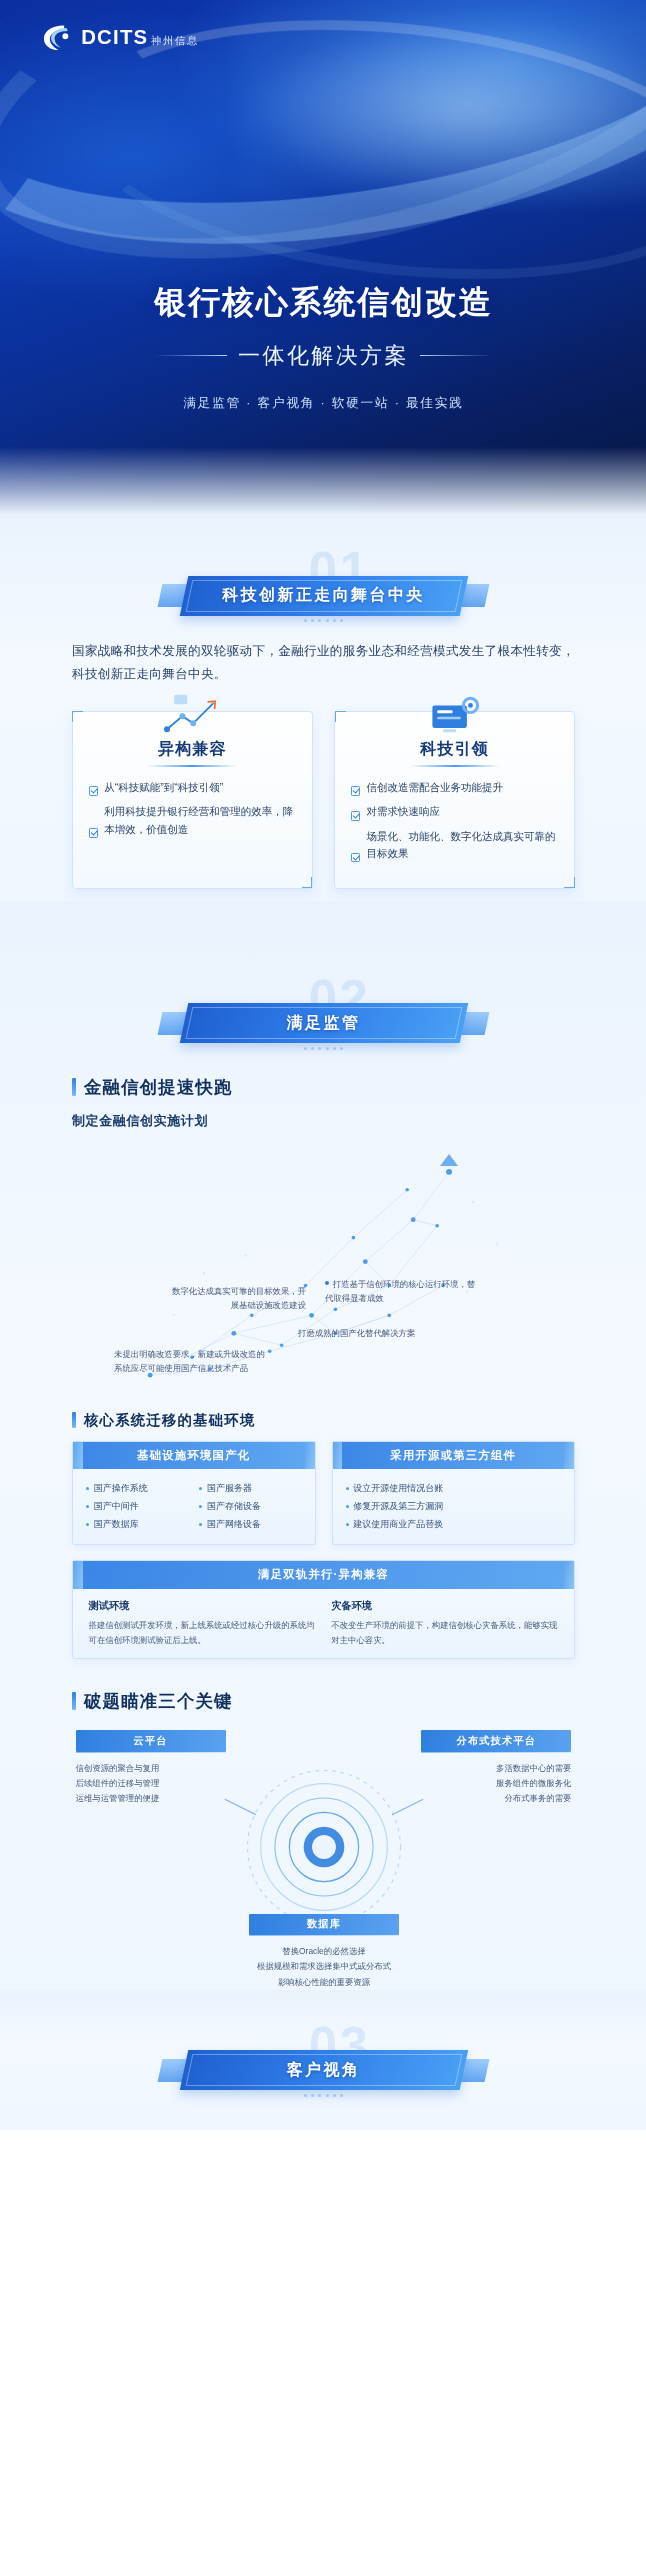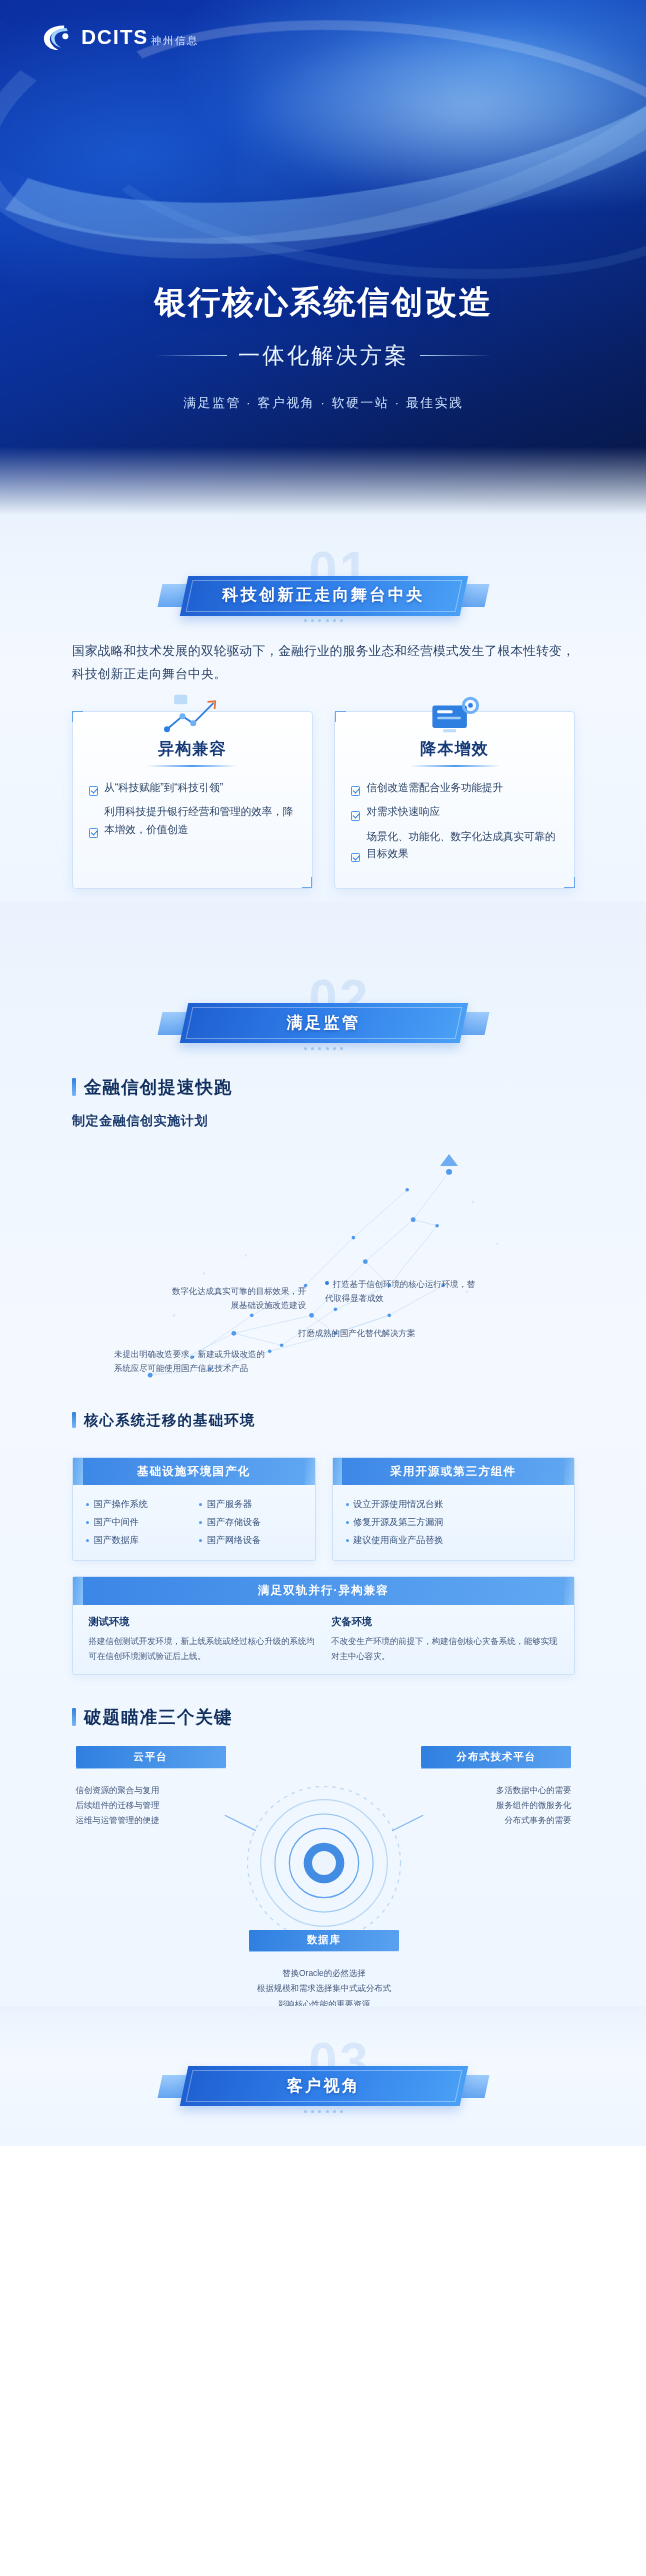--- a/index.html
+++ b/index.html
@@ -300,21 +300,21 @@
     position: absolute; width: 150px;
   }
   .key-box .tag {
     height: 21.6px; display: flex; align-items: center; justify-content: center;
     background: linear-gradient(100deg, #2f7fe0, #5aa2f0);
     color: #fff; font-size: 10.2px; font-weight: bold; letter-spacing: 1.2px;
     border-radius: 1.2px;
   }
   .key-box .line { height: 1.2px; background: linear-gradient(to right,#8cc0f6,#d6e9fc); }
   .key-box p {
-    font-size: 8.4px; line-height: 1.8; color: #44587c; margin-top: 14px;
+    font-size: 8.4px; line-height: 1.8; color: #44587c; margin-top: 8px;
   }
   .k1 { left: 21.6px; top: 9.6px; }
   .k2 { right: 21.6px; top: 9.6px; text-align: right; }
   .k3 { left: 195px; top: 193px; }
   .k3 p { text-align: center; }
   .rings { position: absolute; left: 50%; top: 36px; transform: translateX(-50%); }
 
   
   .sec3 { padding-bottom: 36px; }
 </style>
@@ -412,21 +412,21 @@
         <span class="illus">
           <svg width="72" height="50" viewBox="0 0 120 84">
             <rect x="22" y="26" width="58" height="38" rx="4" fill="#2f7fe0"></rect>
             <rect x="30" y="34" width="26" height="5" rx="2" fill="#ffffff"></rect>
             <rect x="30" y="45" width="40" height="4" rx="2" fill="#9fcdf7"></rect>
             <circle cx="86" cy="26" r="12" fill="none" stroke="#6fb1f4" stroke-width="5"></circle>
             <circle cx="86" cy="26" r="4" fill="#2f7fe0"></circle>
             <rect x="40" y="66" width="22" height="5" rx="2" fill="#bcdcfa"></rect>
           </svg>
         </span>
-        <h3>降本增效</h3>
+        <h3>科技引领</h3>
         <div class="underline"></div>
         <ul class="bullets">
           <li>
               <span class="chk"></span>
               <span>信创改造需配合业务功能提升</span>
             </li>
           <li>
               <span class="chk"></span>
               <span>对需求快速响应</span>
             </li>
@@ -510,21 +510,21 @@
         </g>
         <path d="M645 50 L660 30 L675 50 Z" fill="#4f9aef" opacity="0.8"></path>
       </svg>
 
       <div class="rm-note rm-n1">数字化达成真实可靠的目标效果，开展基础设施改造建设</div>
       <div class="rm-note rm-n2"><span class="dot"></span><span>打造基于信创环境的核心运行环境，替代取得显著成效</span></div>
       <div class="rm-note rm-n3">打磨成熟的国产化替代解决方案</div>
       <div class="rm-note rm-n4">未提出明确改造要求，新建或升级改造的系统应尽可能使用国产信息技术产品</div>
     </div>
 
-    <div class="block-title" style="margin-bottom:27px;">
+    <div class="block-title" style="margin-bottom:11px;">
       <span class="bar" style="height:15.6px"></span>
       <h2 style="font-size:14.4px">核心系统迁移的基础环境</h2>
     </div>
 
     <div class="panels">
       <div class="panel-row">
         <div class="panel">
           <div class="head">基础设施环境国产化</div>
           <div class="cols">
             <ul>

